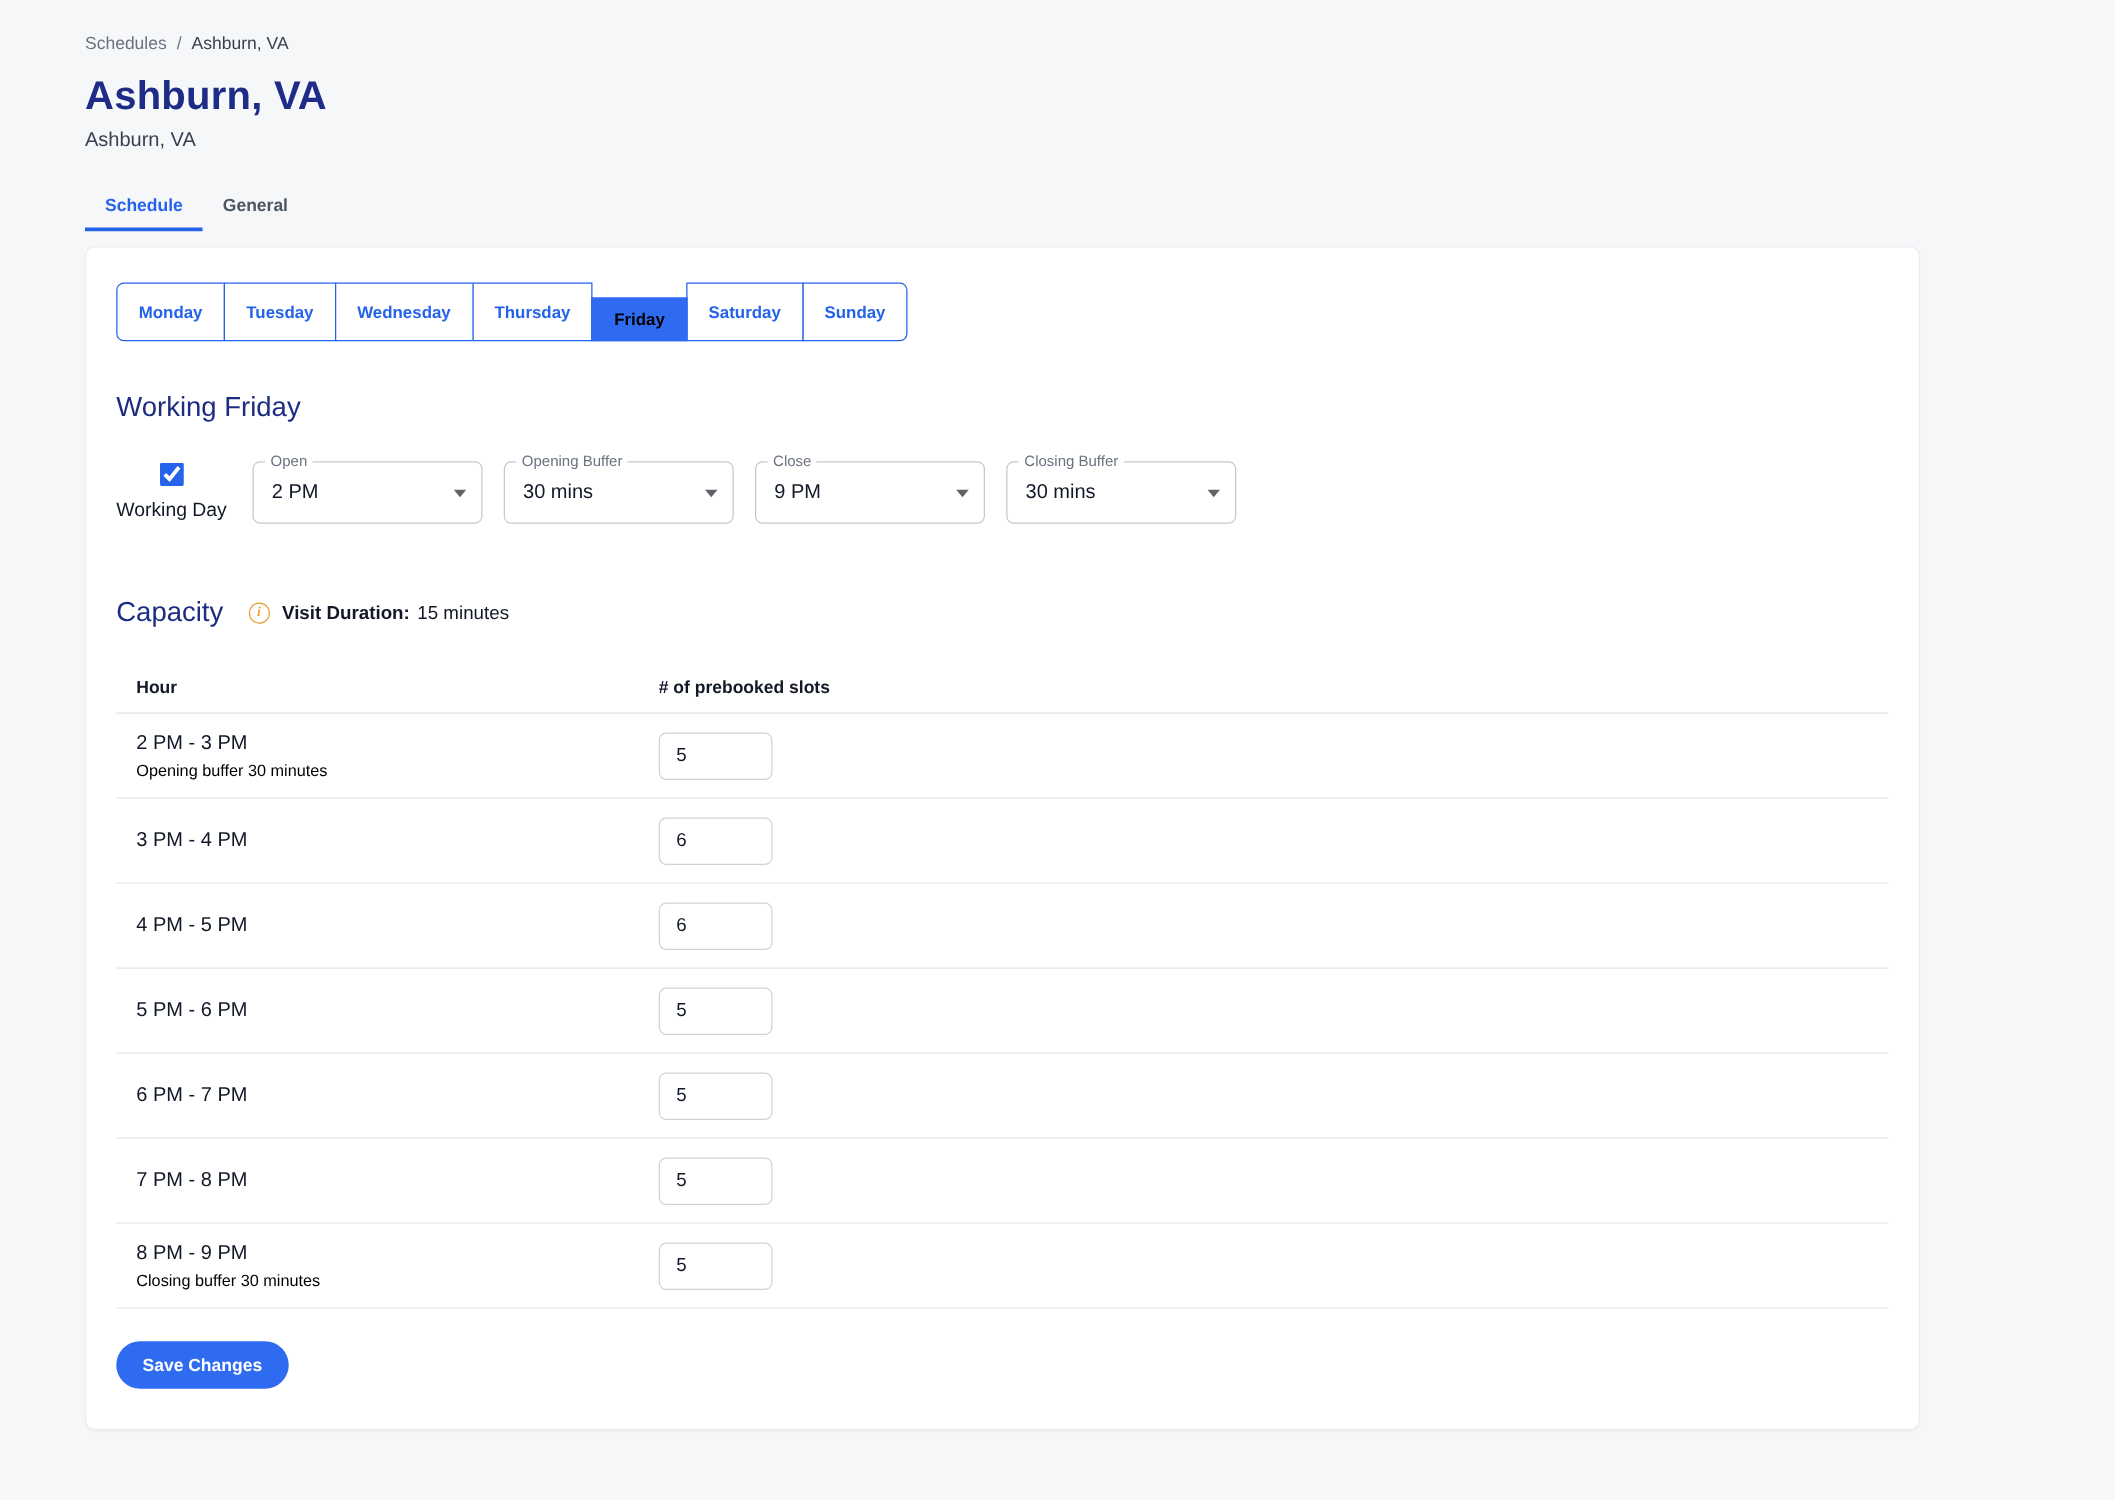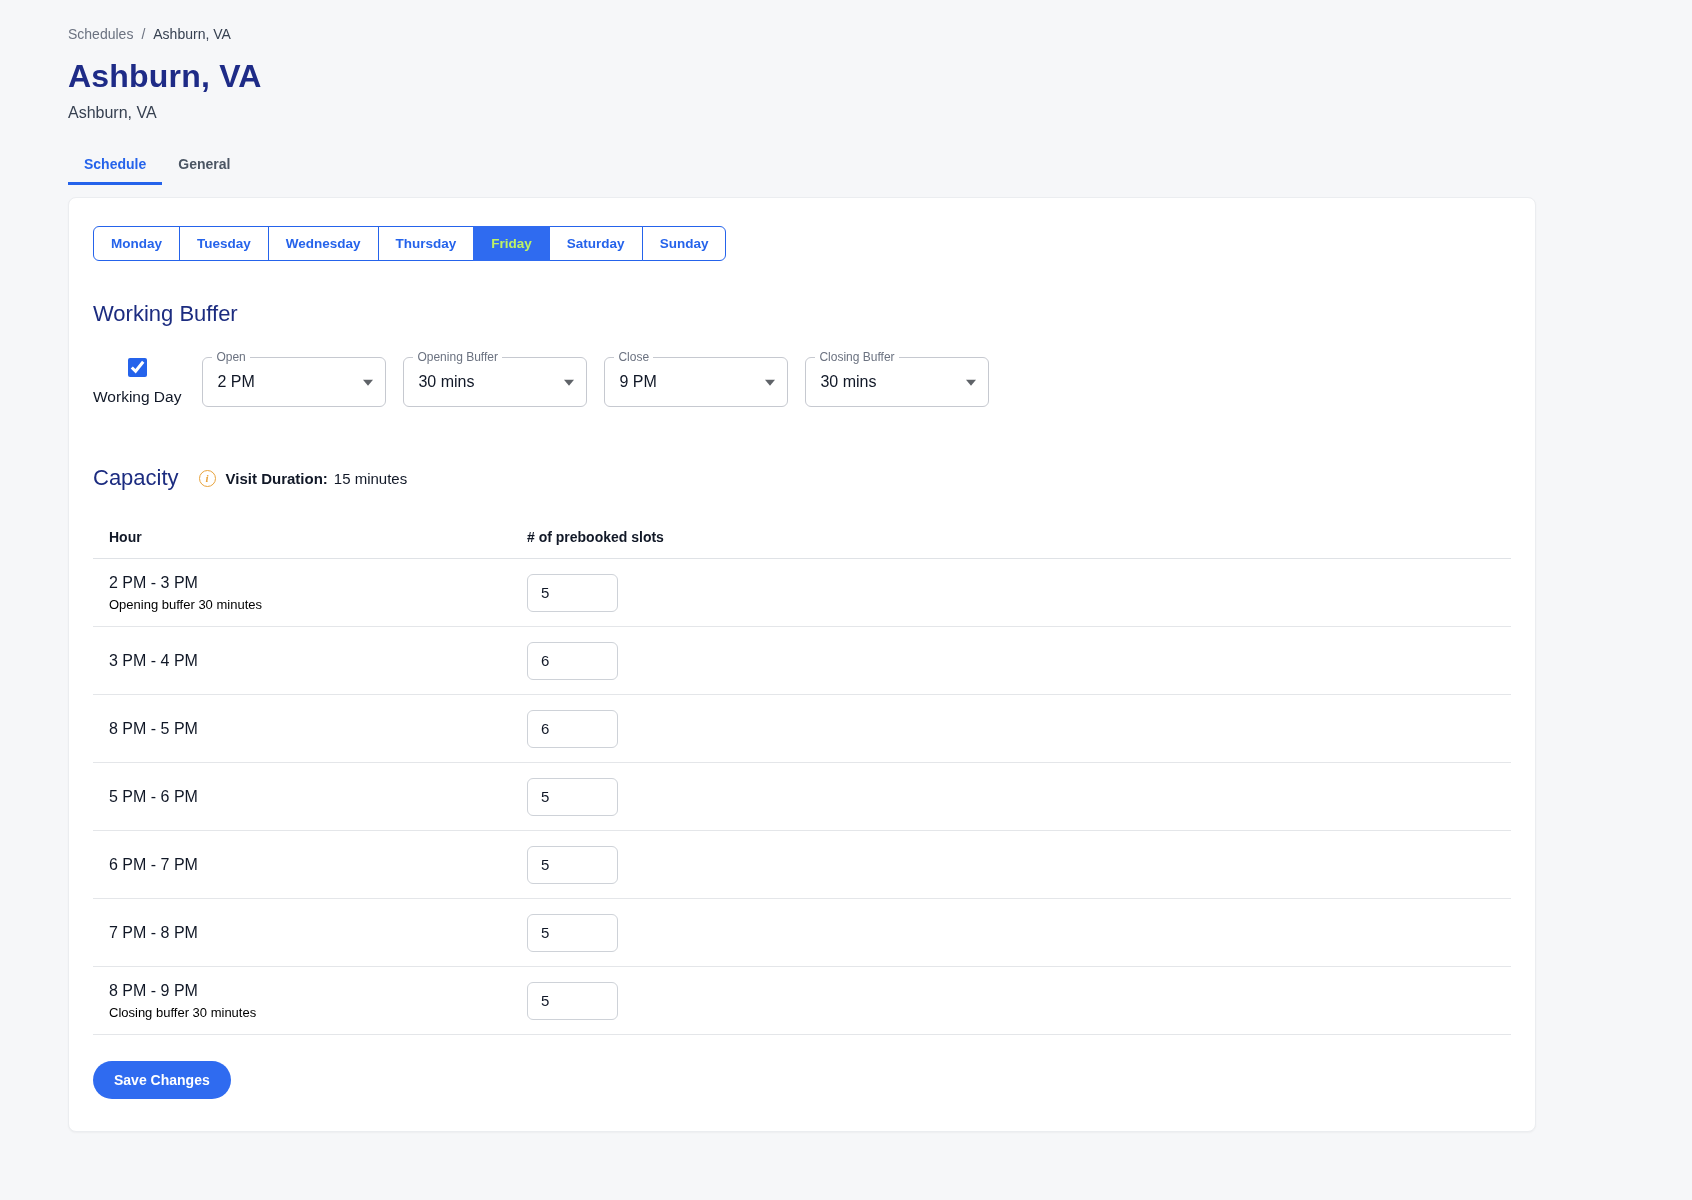--- a/index.html
+++ b/index.html
@@ -46,21 +46,21 @@
     font-family: inherit;
     font-size: 13.5px;
     font-weight: bold;
     padding: 9px 17px;
     margin-left: -1px;
     cursor: pointer;
     position: relative;
   }
   .day-btn:first-child { border-radius: 6px 0 0 6px; margin-left: 0; }
   .day-btn:last-child { border-radius: 0 6px 6px 0; }
-  .day-btn.active { background: #2f6bf0; border-color: #2f6bf0; color: #bef264; z-index: 1; }
+  .day-btn.active { background: #2f6bf0; border-color: #2f6bf0; color: #000000; z-index: 1; margin-top: 12px; }
 
   
   .section-heading { margin-top: 40px; font-size: 22px; font-weight: 500; color: #1c2c80; }
 
   
   .wh-row { margin-top: 30px; display: flex; align-items: center; gap: 17px; }
   .working-day { display: flex; align-items: center; gap: 11px; font-size: 15.5px; color: #111827; cursor: pointer; margin-right: 4px; flex-direction: column; }
   .working-day input { width: 19px; height: 19px; accent-color: #2563eb; cursor: pointer; }
 
   .select-field {
@@ -163,21 +163,21 @@
     <div class="day-group">
       <button class="day-btn">Monday</button>
       <button class="day-btn">Tuesday</button>
       <button class="day-btn">Wednesday</button>
       <button class="day-btn">Thursday</button>
       <button class="day-btn active">Friday</button>
       <button class="day-btn">Saturday</button>
       <button class="day-btn">Sunday</button>
     </div>
 
-    <h2 class="section-heading">Working Buffer</h2>
+    <h2 class="section-heading">Working Friday</h2>
 
     <div class="wh-row">
       <label class="working-day">
         <input type="checkbox" checked="" style="">
         <span>Working Day</span>
       </label>
 
       <div class="select-field">
         <span class="float-label">Open</span>
         <span class="select-value">2 PM</span>
@@ -227,21 +227,21 @@
       <div class="trow">
         <div>
           <div class="hour-cell">3 PM - 4 PM</div>
 
         </div>
         <div><input class="slots-input" type="text" value="6" style=""></div>
       </div>
 
       <div class="trow">
         <div>
-          <div class="hour-cell">8 PM - 5 PM</div>
+          <div class="hour-cell">4 PM - 5 PM</div>
 
         </div>
         <div><input class="slots-input" type="text" value="6" style=""></div>
       </div>
 
       <div class="trow">
         <div>
           <div class="hour-cell">5 PM - 6 PM</div>
 
         </div>

